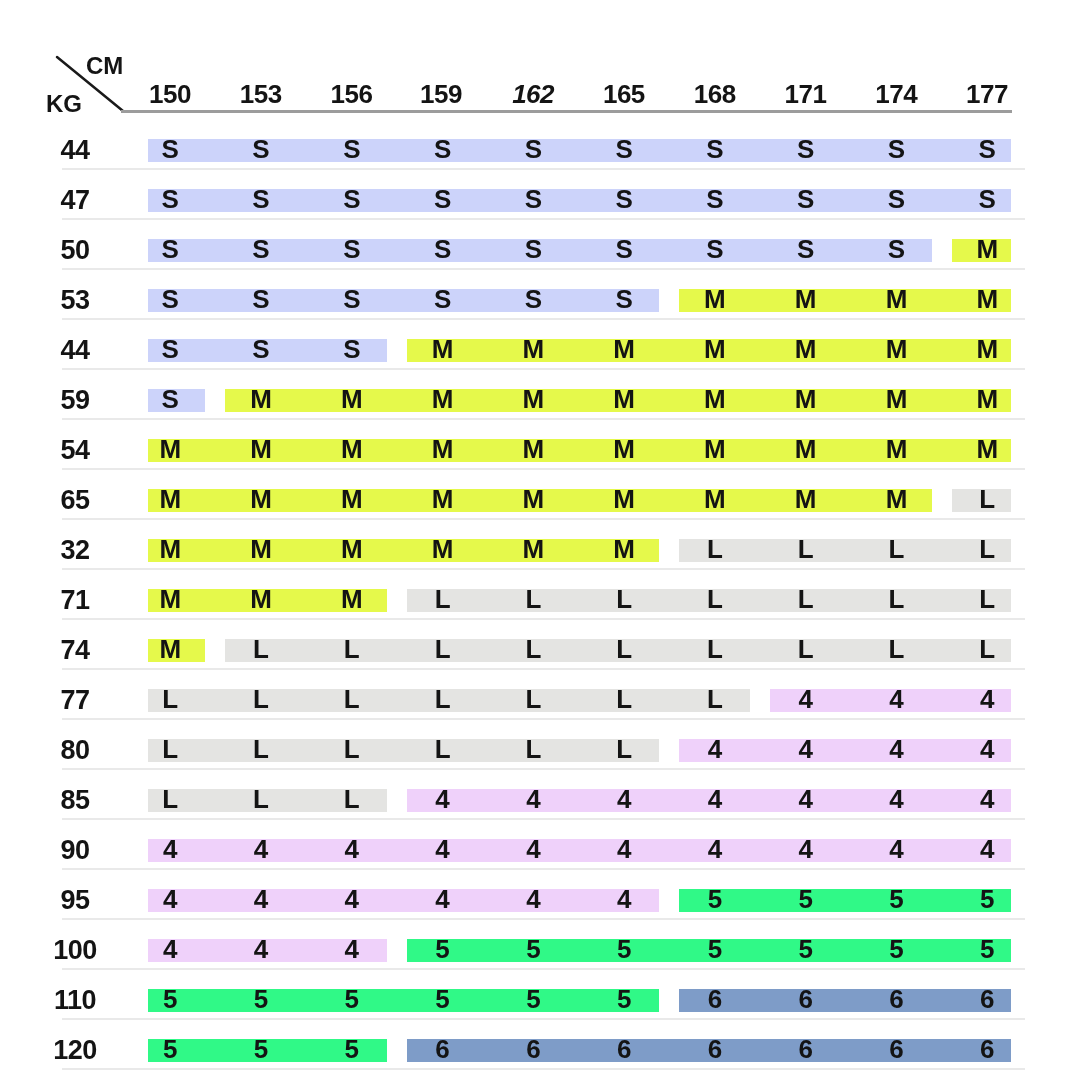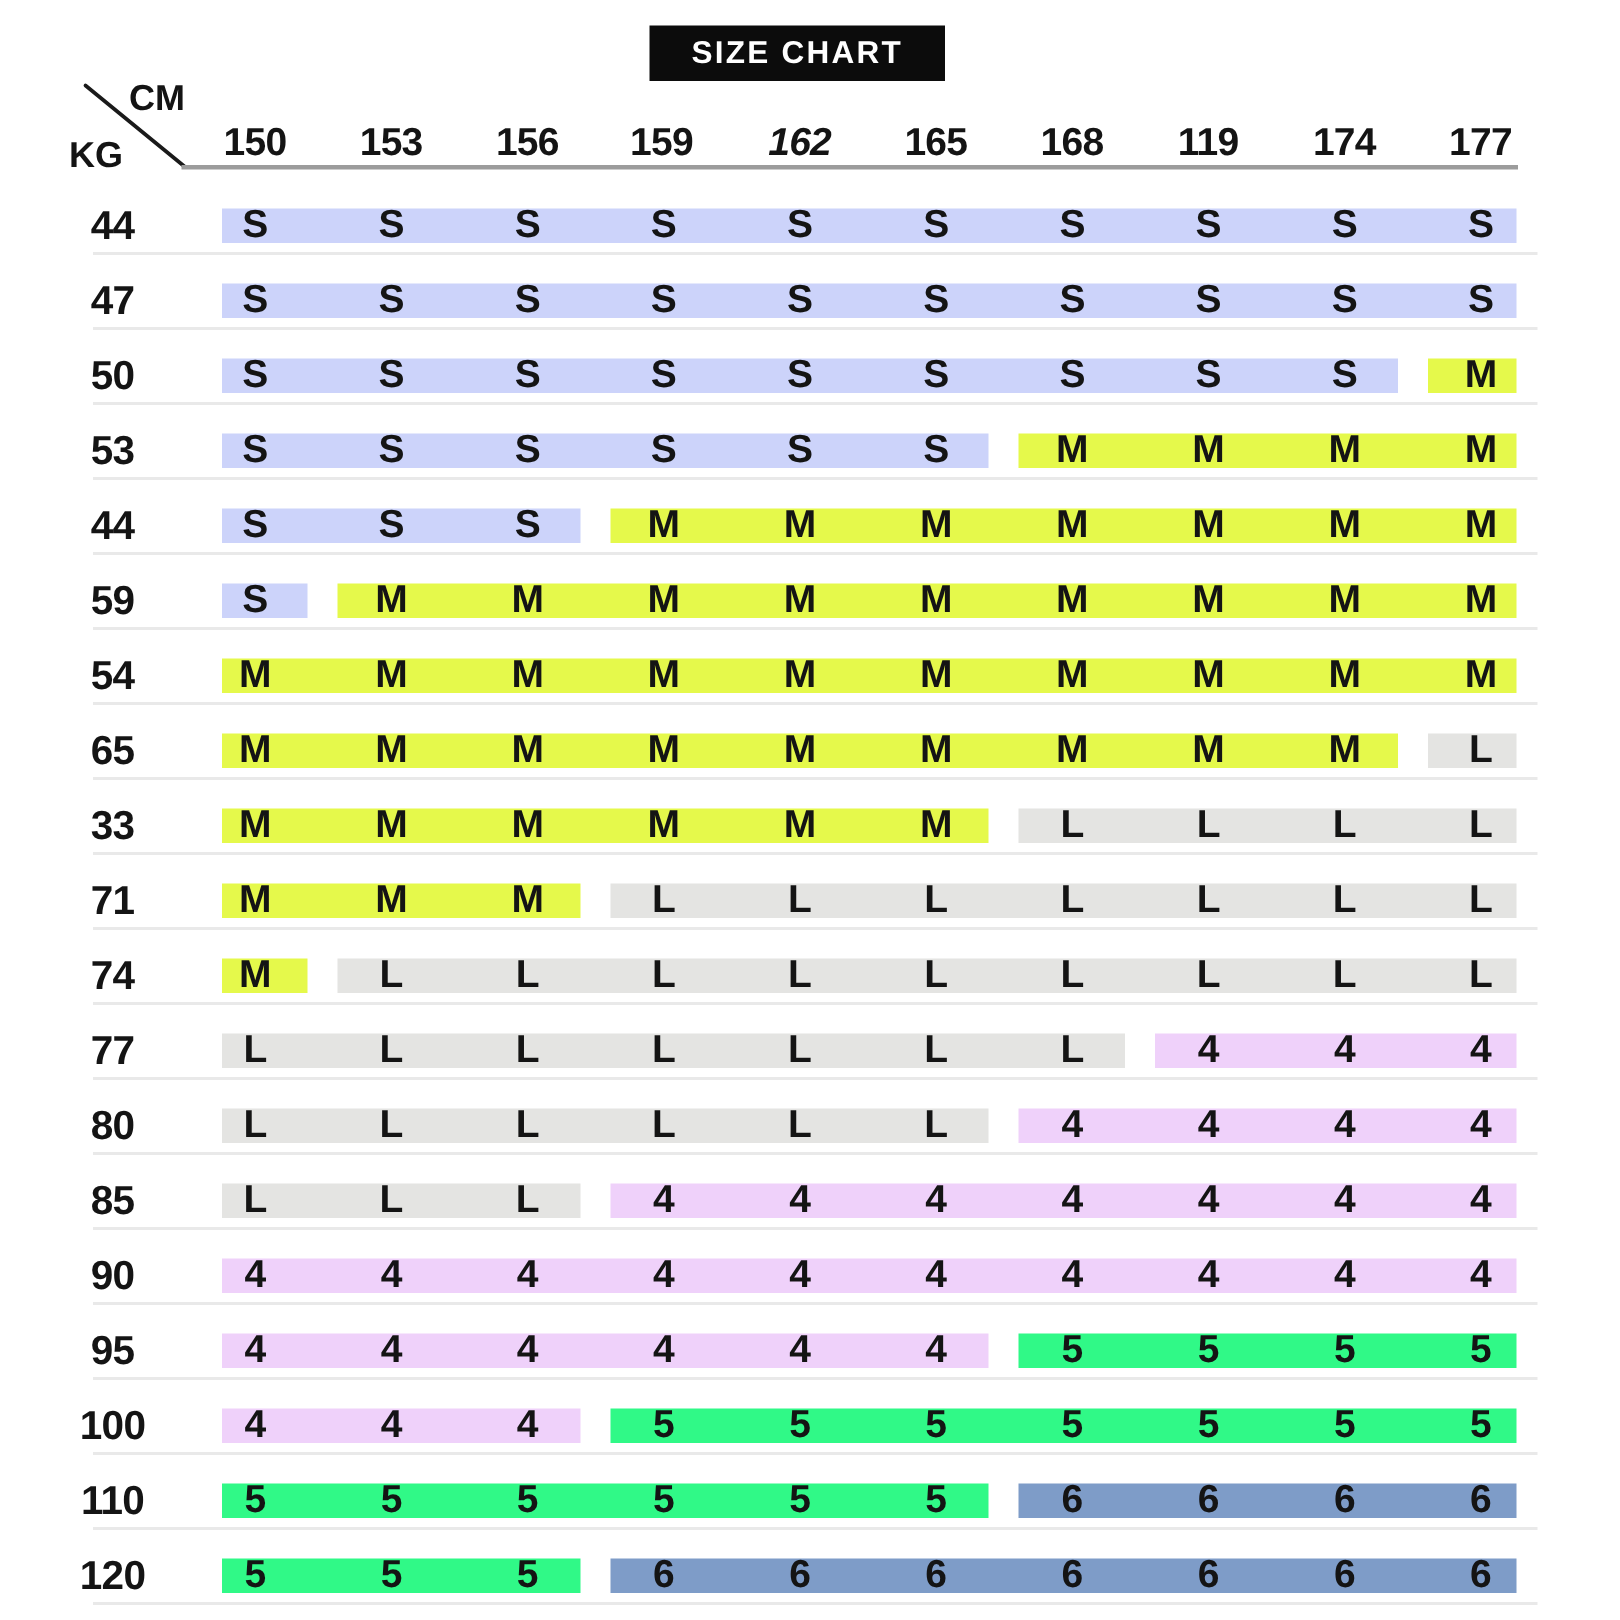--- a/index.html
+++ b/index.html
@@ -81,39 +81,36 @@
     font-size: 26px; font-weight: bold;
     line-height: 30px;
     letter-spacing: -0.5px;
   }
 </style>
 </head>
 <body>
 
 <div id="canvas">
 
-  <div class="title-box">
-    <span>SIZE CHART</span>
-  </div>
 
   <svg class="corner-svg" viewBox="0 0 200 130">
     <line x1="57" y1="57" x2="123" y2="111" stroke="#1a1a1a" stroke-width="2.5" stroke-linecap="round"></line>
   </svg>
   <div class="axis-cm">CM</div>
   <div class="axis-kg">KG</div>
 
   <div id="col-headers">
       <div class="col-header" style="left: 125px;">150</div>
       <div class="col-header" style="left: 215.78px;">153</div>
       <div class="col-header" style="left: 306.56px;">156</div>
       <div class="col-header" style="left: 396px;">159</div>
       <div class="col-header" style="left: 488.12px; font-style: italic;">162</div>
       <div class="col-header" style="left: 578.9px; text-align: center;">165</div>
       <div class="col-header" style="left: 669.68px;">168</div>
-      <div class="col-header" style="left: 760.46px;">119</div>
+      <div class="col-header" style="left: 760.46px;">171</div>
       <div class="col-header" style="left: 851.24px;">174</div>
       <div class="col-header" style="left: 942.02px;">177</div>
     </div>
   <div class="header-underline"></div>
 
   <div id="table-body">
       <div class="row">
         <div class="kg">44</div>
         <div class="band" style="left: 148px; width: 863px; background: rgb(204, 211, 250);"></div>
         <div class="letter" style="left: 125px;">S</div>
@@ -224,21 +221,21 @@
         <div class="letter" style="left: 306.56px;">M</div>
         <div class="letter" style="left: 397.34px;">M</div>
         <div class="letter" style="left: 488.12px;">M</div>
         <div class="letter" style="left: 578.9px;">M</div>
         <div class="letter" style="left: 669.68px;">M</div>
         <div class="letter" style="left: 760.46px;">M</div>
         <div class="letter" style="left: 851.24px;">M</div>
         <div class="letter" style="left: 942.02px;">L</div>
       </div>
       <div class="row">
-        <div class="kg">33</div>
+        <div class="kg">32</div>
         <div class="band" style="left: 148px; width: 511.29px; background: rgb(229, 249, 75);"></div>
         <div class="band" style="left: 679.29px; width: 331.71px; background: rgb(228, 228, 226);"></div>
         <div class="letter" style="left: 125px;">M</div>
         <div class="letter" style="left: 215.78px;">M</div>
         <div class="letter" style="left: 306.56px;">M</div>
         <div class="letter" style="left: 397.34px;">M</div>
         <div class="letter" style="left: 488.12px;">M</div>
         <div class="letter" style="left: 578.9px;">M</div>
         <div class="letter" style="left: 669.68px;">L</div>
         <div class="letter" style="left: 760.46px;">L</div>

